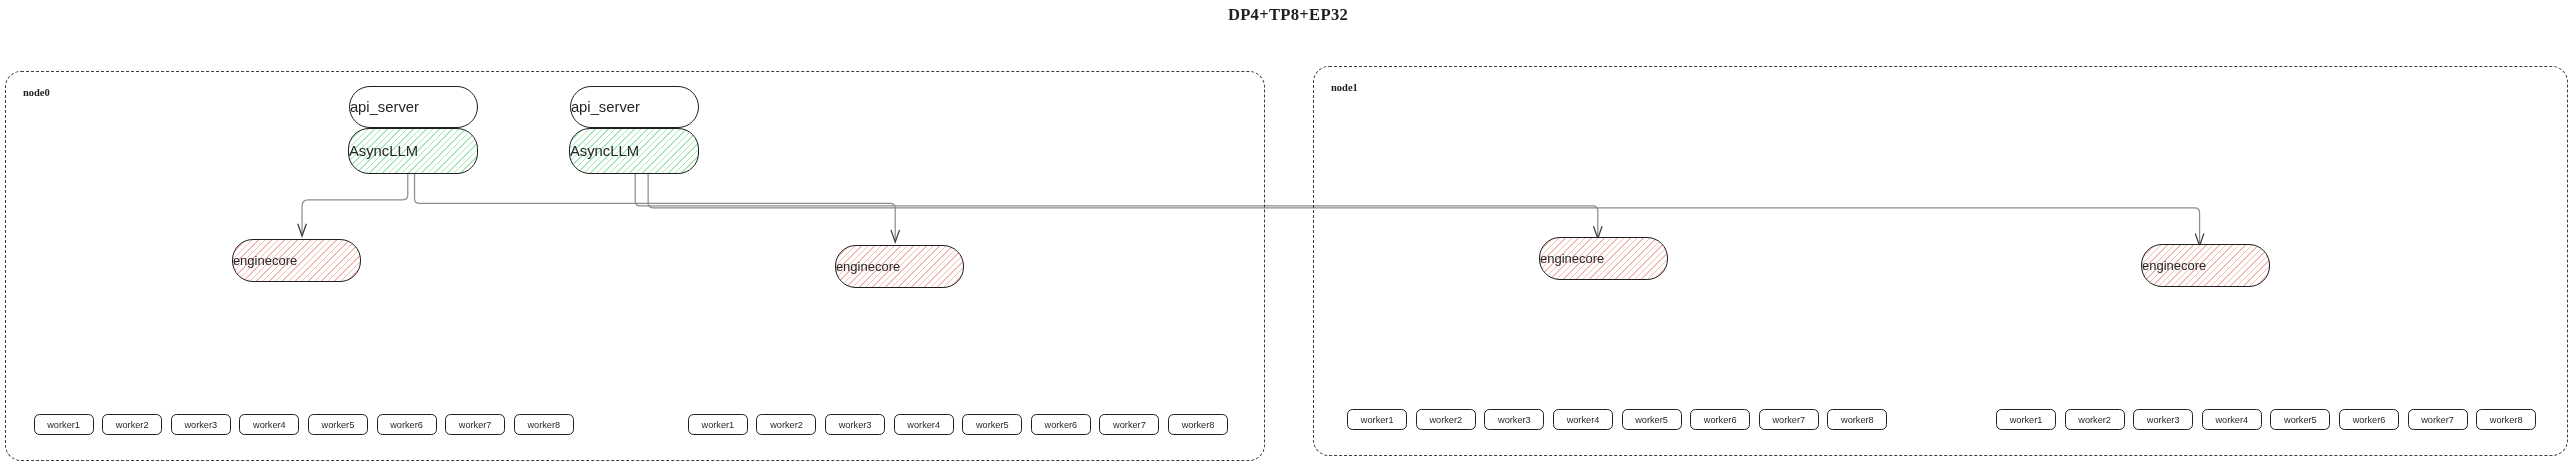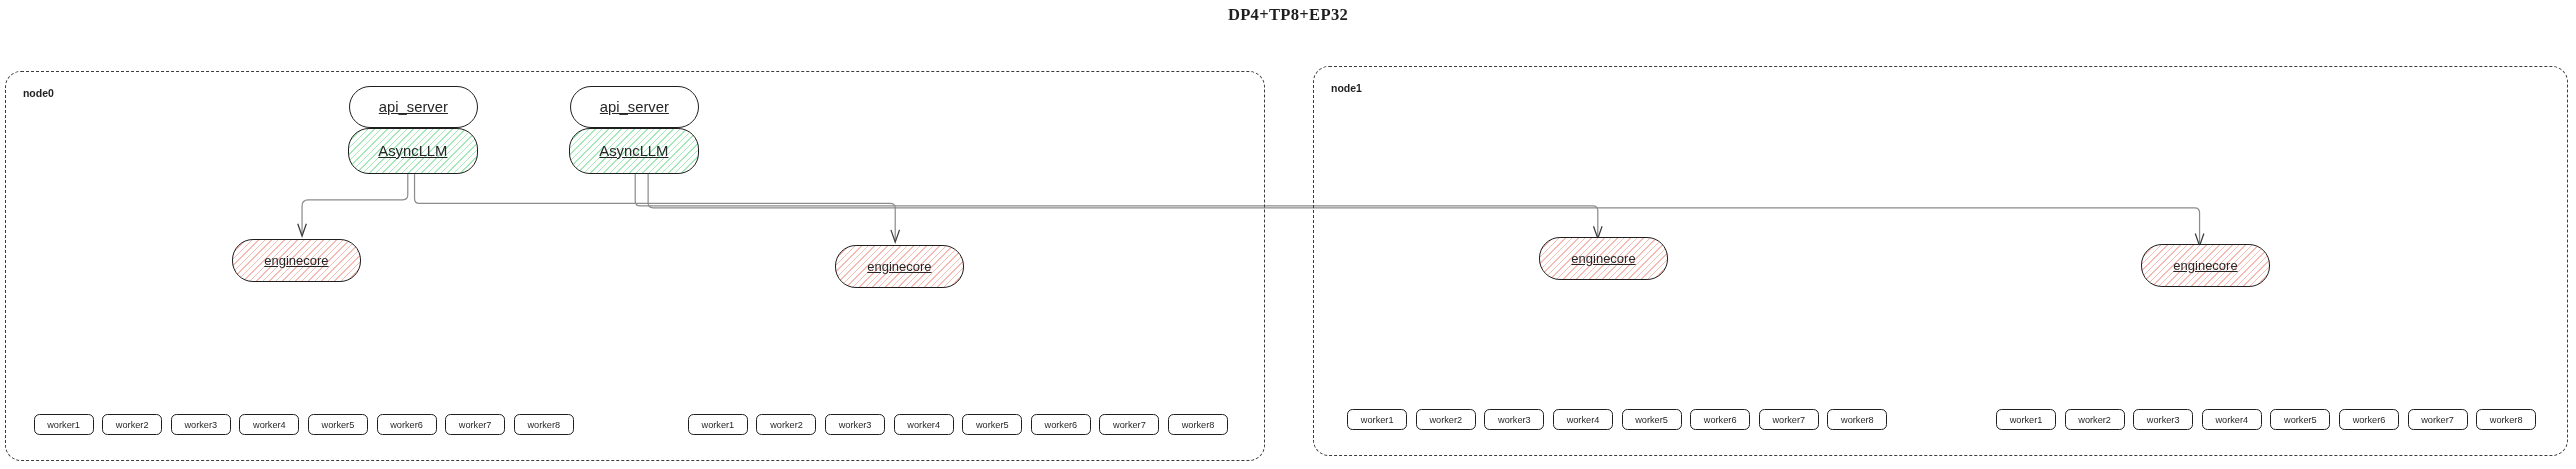--- a/index.html
+++ b/index.html
@@ -39,37 +39,36 @@
   .node-box {
     position: absolute;
     border: 1.2px dashed #3c3c3c;
     border-radius: 16px;
     background: transparent;
   }
   .node-label {
     position: absolute;
     left: 17px;
     top: 14.8px;
-    font-family: Liberation Sans, sans-serif;
+    font-family: Liberation Serif, serif;
     font-weight: bold;
     font-size: 10.5px;
     color: #1f1f1f;
   }
   .big-box {
     position: absolute;
     box-sizing: border-box;
     border: 1.5px solid #1f1f1f;
     border-radius: 21px;
     background: #ffffff;
     display: flex;
     align-items: center;
-    justify-content: center;
+    justify-content: flex-start;
     font-size: 14.8px;
     color: #262626;
-    text-decoration: underline;
   }
   .api-box { z-index: 3; }
   .async-box {
     z-index: 2;
     background-color: #ffffff;
     background-image: repeating-linear-gradient(135deg,
       transparent 0px, transparent 3.7px, #a5e9b8 3.7px, #a5e9b8 4.6px);
   }
   .engine-box {
     background-color: #ffffff;

